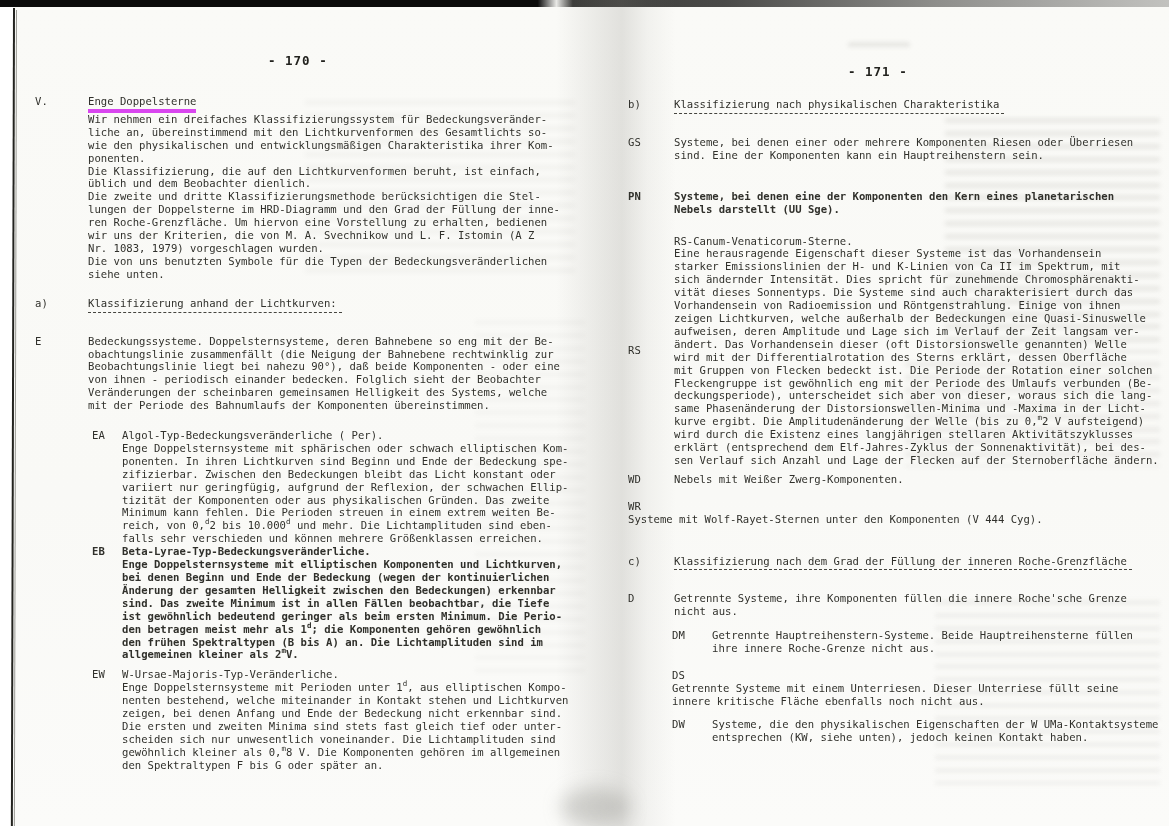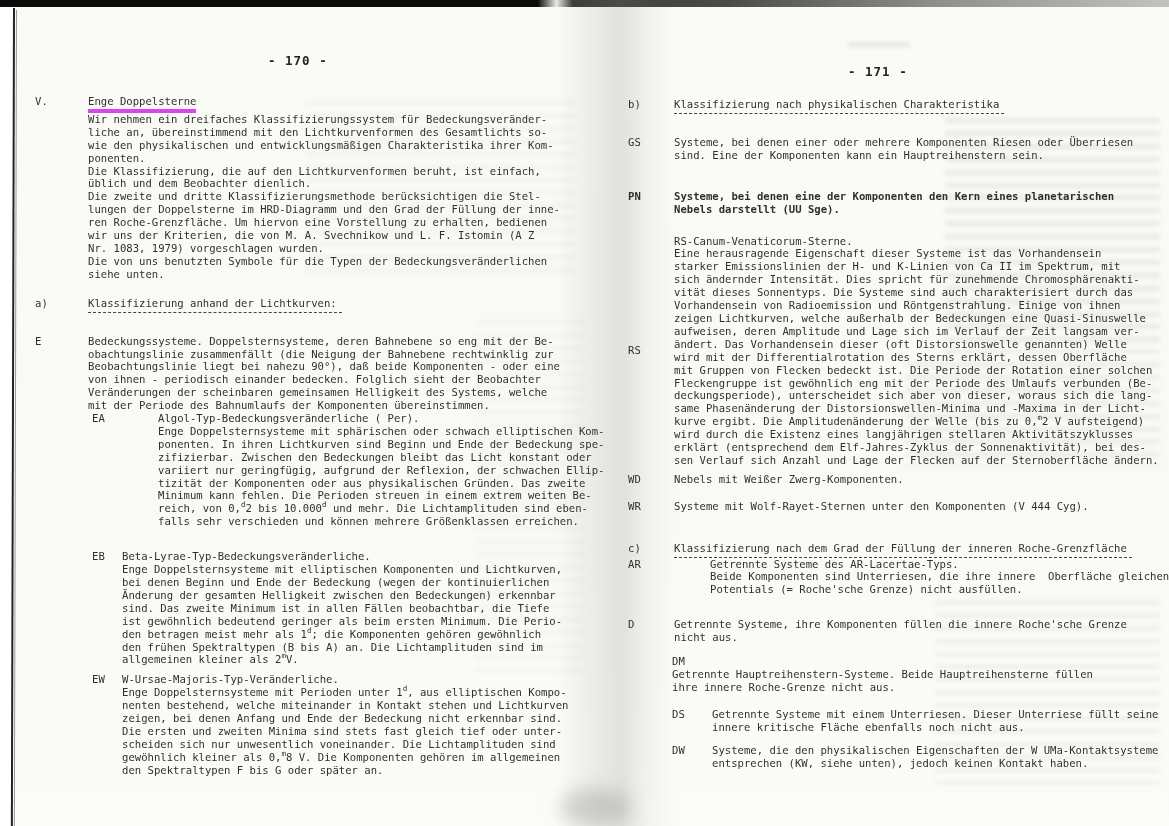--- a/index.html
+++ b/index.html
@@ -44,23 +44,23 @@
   .page-left .indent1{margin-left:57px;}
   .page-left .indent1 .code{width:30px;}
   .page-right .code{width:46px;}
   .page-right .indent2{margin-left:44px;}
   .page-right .indent2 .code{width:40px;}
   .title-solid{border-bottom:4px solid #d946ef;padding-bottom:1px;display:inline-block;}
   .title-dashed{border-bottom:1px dashed #45453f;padding-bottom:2px;padding-right:5px;display:inline-block;}
   sup{font-size:7.5px;line-height:0;vertical-align:super;}
   
   .mt10{} .mt16{margin-top:16px;} .mt22{margin-top:22px;}
-  .mt17{gap:36px;} .mt8{margin-top:22px;} .mt7{margin-top:7px;}
+  .mt17{margin-top:17px;} .mt8{margin-top:0;font-weight:bold;} .mt7{margin-top:7px;}
   .mt26{margin-top:28px;font-weight:bold;} .mt19{margin-top:19px;align-items:center;} .mt6{margin-top:6px;}
-  .mt14{margin-top:14px;} .mt29{margin-top:29px;} .mt11{margin-top:11px;flex-direction:column;}
+  .mt14{margin-top:14px;flex-direction:column;} .mt29{margin-top:29px;} .mt11{margin-top:11px;}
   .mt10b{margin-top:10px;}
 </style>
 </head>
 <body>
 
 <div class="scan-bg"></div>
 <div class="topbar"></div>
 <div class="left-strip"></div>
 <div class="edge-line-dark"></div>
 <div class="edge-line-gray"></div>
@@ -190,26 +190,20 @@
       <div class="body">Nebels mit Weißer Zwerg-Komponenten.</div>
     </div>
     <div class="row mt14">
       <div class="code">WR</div>
       <div class="body">Systeme mit Wolf-Rayet-Sternen unter den Komponenten (V 444 Cyg).</div>
     </div>
     <div class="row mt29">
       <div class="code">c)</div>
       <div class="body"><span class="title-dashed">Klassifizierung nach dem Grad der Füllung der inneren Roche-Grenzfläche</span></div>
     </div>
-    <div class="row mt17">
-      <div class="code">AR</div>
-      <div class="body">Getrennte Systeme des AR-Lacertae-Typs.
-Beide Komponenten sind Unterriesen, die ihre innere  Oberfläche gleichen
-Potentials (= Roche'sche Grenze) nicht ausfüllen.</div>
-    </div>
     <div class="row mt22">
       <div class="code">D</div>
       <div class="body">Getrennte Systeme, ihre Komponenten füllen die innere Roche'sche Grenze
 nicht aus.</div>
     </div>
     <div class="row indent2 mt11">
       <div class="code">DM</div>
       <div class="body">Getrennte Hauptreihenstern-Systeme. Beide Hauptreihensterne füllen
 ihre innere Roche-Grenze nicht aus.</div>
     </div>

